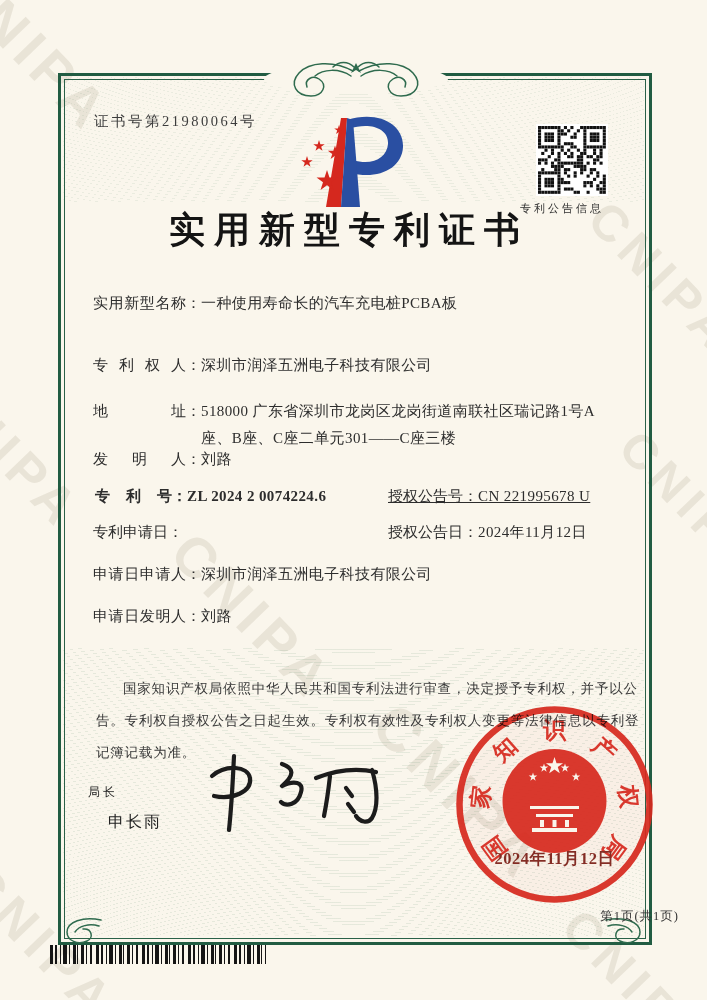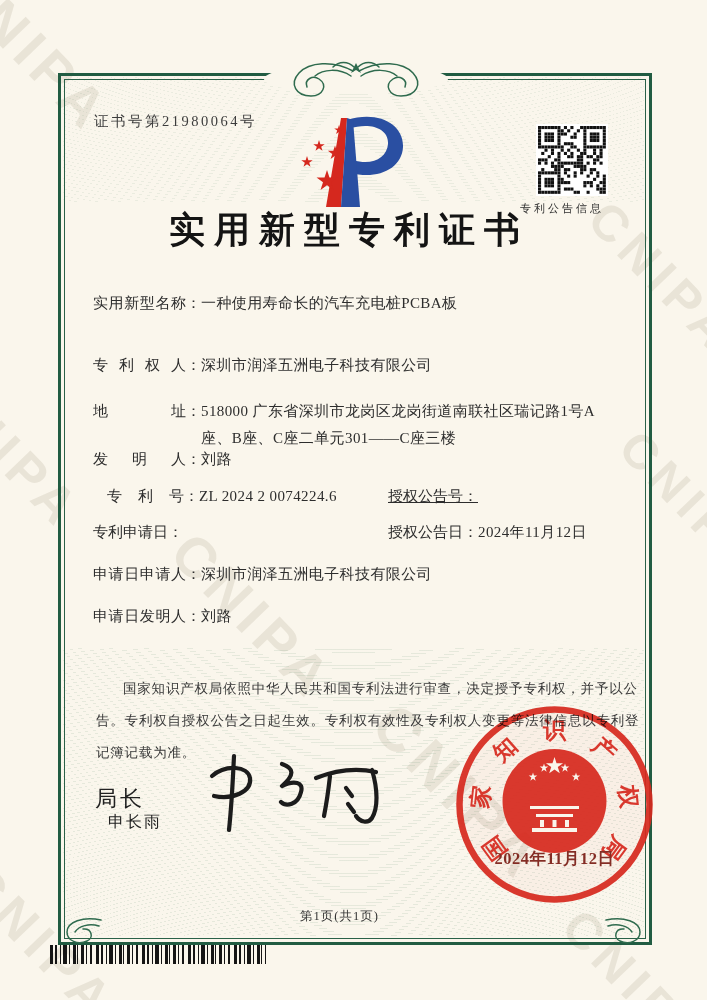--- a/index.html
+++ b/index.html
@@ -31,28 +31,28 @@
          font-size:36px;font-weight:700;letter-spacing:9px;color:#141414;}
   .row{position:absolute;left:93px;right:95px;display:flex;align-items:flex-start;
        font-size:15px;line-height:27px;color:#2d2d2d;}
   .lbl{display:inline-block;text-align:justify;text-align-last:justify;flex:none;}
   .w6{width:93px;} .w5{width:77px;}
   .colon{flex:none;}
   .val{flex:1;letter-spacing:0.4px;}
   .subrow{position:absolute;display:flex;font-size:15px;line-height:27px;}
   .statement{position:absolute;left:84px;top:661px;width:548px;font-size:13.5px;
              line-height:32px;letter-spacing:0.8px;color:#383838;text-indent:2em;margin:12px;}
-  .signer-title{position:absolute;left:95px;top:784px;font-size:22px;letter-spacing:3px;color:#222;}
+  .signer-title{position:absolute;left:88px;top:784px;font-size:12px;letter-spacing:3px;color:#222;}
   .signer-name{position:absolute;left:96px;top:812px;font-size:16px;letter-spacing:2px;color:#222;margin-left:12px;}
   .signature{position:absolute;left:196px;top:750px;}
   .seal{position:absolute;left:452px;top:702px;z-index:5;opacity:0.93;mix-blend-mode:multiply;}
   .seal-ch{font-size:23px;font-weight:700;fill:#d6281e;font-family:"Liberation Serif","DejaVu Serif",serif;}
   .seal-date{font-size:16.5px;font-weight:700;fill:#7b1d15;letter-spacing:0.5px;
              font-family:"Liberation Serif","DejaVu Serif",serif;}
-  .footer{position:absolute;left:0;top:908px;width:679px;text-align:center;
+  .footer{position:absolute;left:0;top:908px;width:679px;text-align:right;
           font-size:12.5px;letter-spacing:1px;color:#333;}
   .barcode{position:absolute;left:50px;top:945px;width:216px;height:19px;z-index:4;
     background:repeating-linear-gradient(90deg,
       #151515 0 3px, transparent 3px 5px,
       #151515 5px 7px, transparent 7px 10px,
       #151515 10px 11px, transparent 11px 13px,
       #151515 13px 17px, transparent 17px 19px,
       #151515 19px 20px, transparent 20px 23px,
       #151515 23px 26px, transparent 26px 27px,
       #151515 27px 28px, transparent 28px 31px,
@@ -372,28 +372,29 @@
         <span class="colon">：</span>
       <span class="val">518000 广东省深圳市龙岗区龙岗街道南联社区瑞记路1号A座、B座、C座二单元301——C座三楼</span>
     </div>
 
     <div class="row" style="top:446px">
       <span class="lbl w6">发明人</span>
         <span class="colon">：</span>
       <span class="val">刘路</span>
     </div>
 
-    <div class="subrow" style="left:107px;top:483px;">
+    <div class="subrow" style="left:95px;top:483px;font-weight:bold;">
       <span class="lbl w5">专利号</span>
         <span class="colon">：</span>
       <span class="val">ZL 2024 2 0074224.6</span>
     </div>
     <div class="subrow" style="left:388px;top:483px;text-decoration:underline;">
       <span>授权公告号</span>
         <span class="colon">：</span>
+      <span class="val">CN 221995678 U</span>
     </div>
 
     <div class="subrow" style="left:93px;top:519px;">
       <span>专利申请日</span>
         <span class="colon">：</span>
     </div>
     <div class="subrow" style="left:388px;top:519px;">
       <span>授权公告日</span>
         <span class="colon">：</span>
       <span class="val">2024年11月12日</span>

